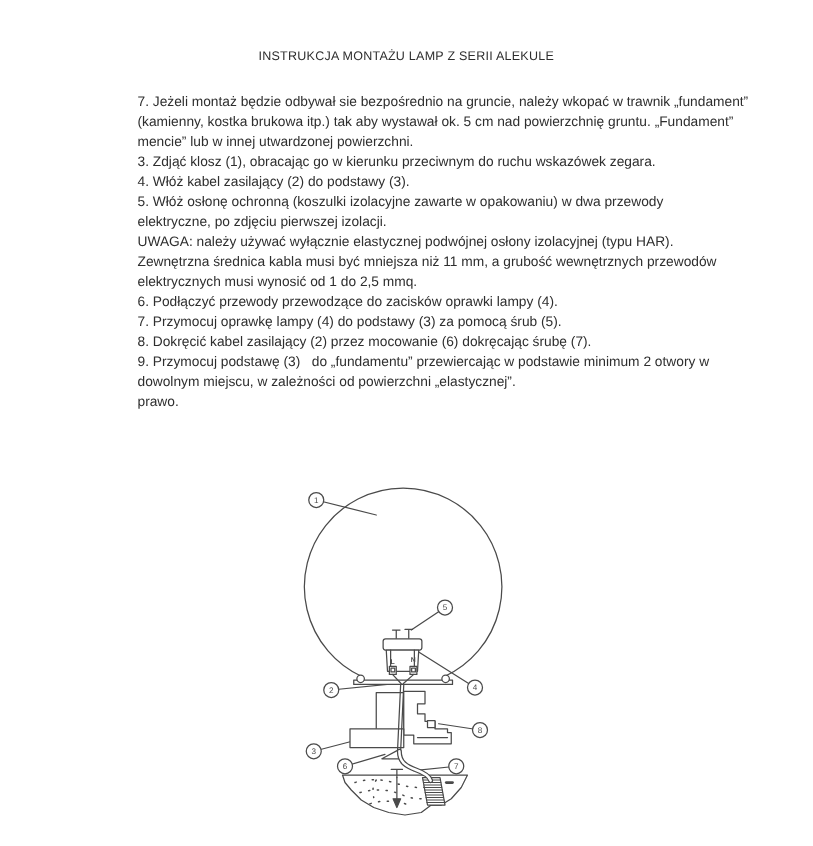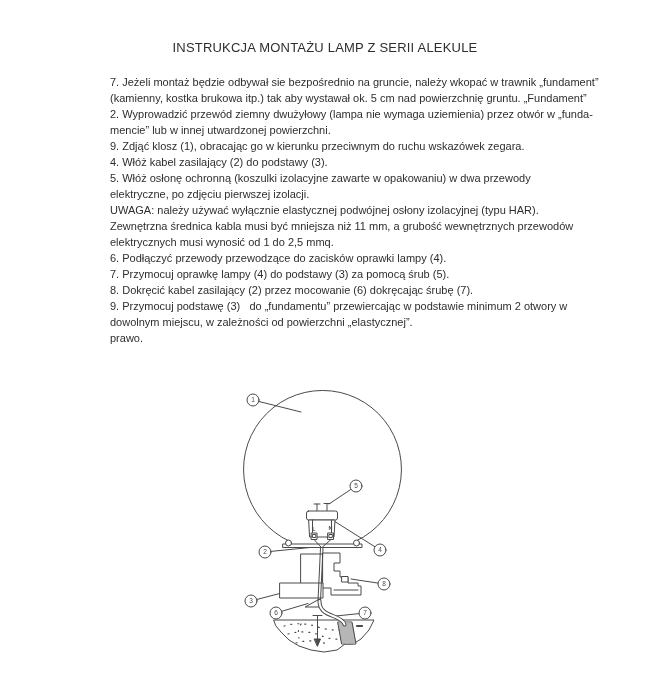--- a/index.html
+++ b/index.html
@@ -12,21 +12,21 @@
     position:relative;
     width:650px;height:677px;
     background:var(--bg);
     font-family:"Liberation Sans",sans-serif;
     color:var(--text);
     overflow:hidden;
   }
   .title{
     position:absolute;top:40px;left:0;width:650px;
     margin:0;text-align:center;
-    font-size:13px;font-weight:400;letter-spacing:.2px;
+    font-size:10px;font-weight:400;letter-spacing:.2px;
     color:var(--text);
   }
   .body-text{
     position:absolute;left:110px;top:74px;
     font-size:11px;line-height:16px;color:var(--text);
   }
   .line{white-space:pre;}
   .diagram{
     position:absolute;left:0;top:0;width:650px;height:677px;
   }
@@ -40,23 +40,22 @@
 </head>
 <body>
 
 <div class="page">
 
   <h1 class="title">INSTRUKCJA MONTAŻU LAMP Z SERII ALEKULE</h1>
 
   <div class="body-text">
       <div class="line">7. Jeżeli montaż będzie odbywał sie bezpośrednio na gruncie, należy wkopać w trawnik „fundament”</div>
       <div class="line">(kamienny, kostka brukowa itp.) tak aby wystawał ok. 5 cm nad powierzchnię gruntu. „Fundament”</div>
-      <div class="line">2. Wyprowadzić przewód ziemny dwużyłowy (lampa nie wymaga uziemienia) przez otwór w „funda-</div>
       <div class="line">mencie” lub w innej utwardzonej powierzchni.</div>
-      <div class="line">9. Zdjąć klosz (1), obracając go w kierunku przeciwnym do ruchu wskazówek zegara.</div>
+      <div class="line">3. Zdjąć klosz (1), obracając go w kierunku przeciwnym do ruchu wskazówek zegara.</div>
       <div class="line">4. Włóż kabel zasilający (2) do podstawy (3).</div>
       <div class="line">5. Włóż osłonę ochronną (koszulki izolacyjne zawarte w opakowaniu) w dwa przewody</div>
       <div class="line">elektryczne, po zdjęciu pierwszej izolacji.</div>
       <div class="line">UWAGA: należy używać wyłącznie elastycznej podwójnej osłony izolacyjnej (typu HAR).</div>
       <div class="line">Zewnętrzna średnica kabla musi być mniejsza niż 11 mm, a grubość wewnętrznych przewodów</div>
       <div class="line">elektrycznych musi wynosić od 1 do 2,5 mmq.</div>
       <div class="line">6. Podłączyć przewody przewodzące do zacisków oprawki lampy (4).</div>
       <div class="line">7. Przymocuj oprawkę lampy (4) do podstawy (3) za pomocą śrub (5).</div>
       <div class="line">8. Dokręcić kabel zasilający (2) przez mocowanie (6) dokręcając śrubę (7).</div>
       <div class="line">9. Przymocuj podstawę (3)   do „fundamentu” przewiercając w podstawie minimum 2 otwory w</div>

